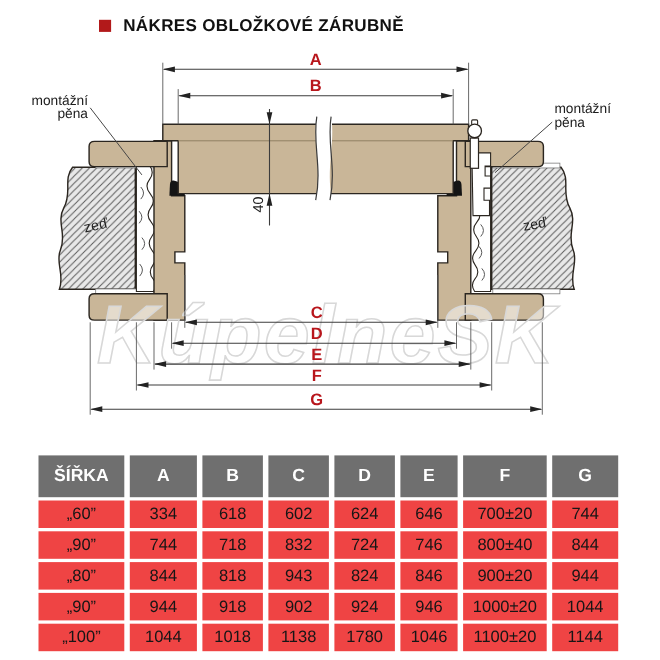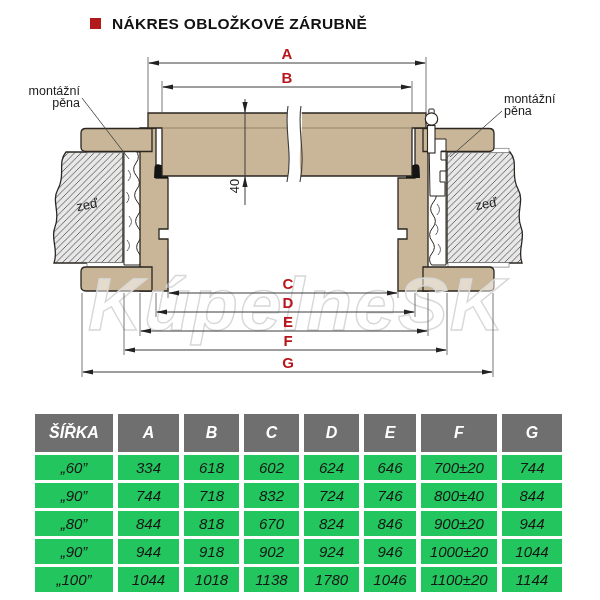--- a/index.html
+++ b/index.html
@@ -23,28 +23,28 @@
   .smalllabel{font-size:12.5px;fill:#1c1c1c;}
   .zedlabel{font-size:13px;fill:#242424;}
   .thicklabel{font-size:13px;fill:#1c1c1c;}
   .wm{
     font-size:75px;font-style:italic;font-weight:bold;letter-spacing:2px;
     fill:#ffffff;fill-opacity:.5;stroke:#d8d8d8;stroke-width:1.4;
   }
   
   .size-table-wrap{padding:5px 0 0 30px;}
   table.size-table{
-    border-collapse:separate;border-spacing:5px 3px;table-layout:fixed;font-style:italic;
+    border-collapse:separate;border-spacing:5px 3px;table-layout:fixed;
   }
   table.size-table th{
     background:#6f6f6f;color:#ffffff;font-weight:bold;font-size:16px;
     height:38px;text-align:center;padding:0;
   }
   table.size-table td{
-    background:#22c55e;color:#161616;font-size:15px;
+    background:#ef4444;color:#161616;font-size:15px;
     height:25px;text-align:center;padding:0;white-space:nowrap;
   }
 </style>
 </head>
 <body>
 
 <div class="title-bar">
   <div class="title-bullet"></div>
   <div class="title-text">NÁKRES OBLOŽKOVÉ ZÁRUBNĚ</div>
 </div>
@@ -191,21 +191,21 @@
         <td>832</td>
         <td>724</td>
         <td>746</td>
         <td>800±40</td>
         <td>844</td>
       </tr>
       <tr>
         <td>„80”</td>
         <td>844</td>
         <td>818</td>
-        <td>670</td>
+        <td>943</td>
         <td>824</td>
         <td>846</td>
         <td>900±20</td>
         <td>944</td>
       </tr>
       <tr>
         <td>„90”</td>
         <td>944</td>
         <td>918</td>
         <td>902</td>

